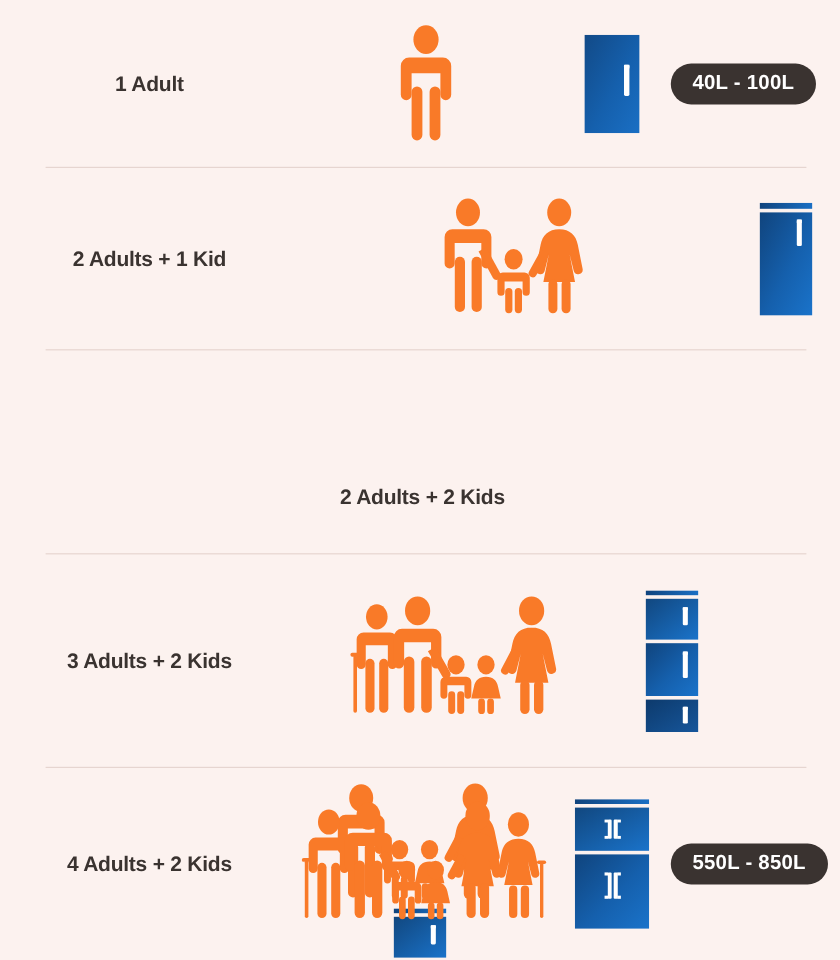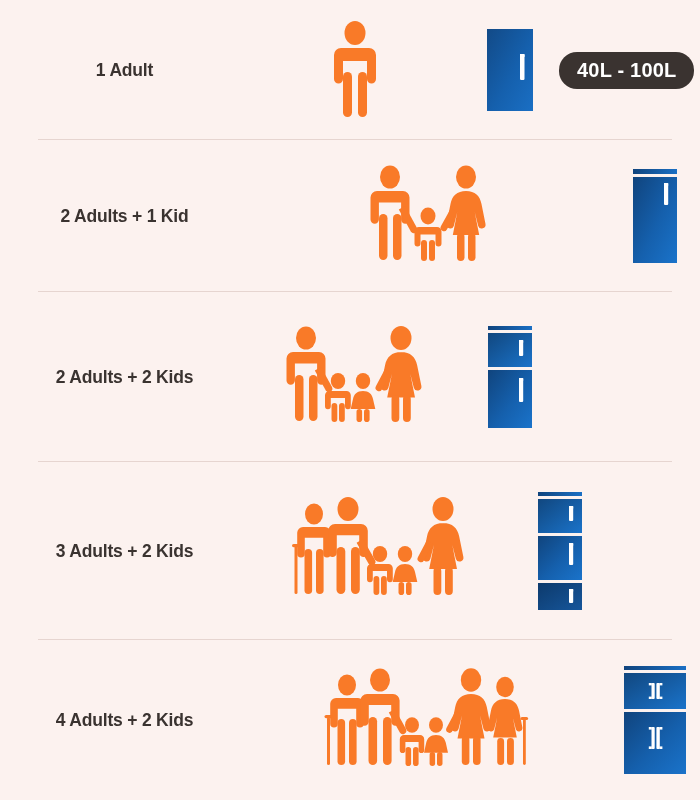--- a/index.html
+++ b/index.html
@@ -72,21 +72,21 @@
     display: flex;
     align-items: center;
     justify-content: flex-start;
     box-sizing: border-box;
     padding-left: 4px;
   }
   .badge {
     display: inline-block;
     background: #3a3330;
     color: #ffffff;
-    font-size: 20px;
+    font-size: 17px;
     font-weight: bold;
     letter-spacing: 0.2px;
     padding: 7px 18px 8px 18px;
     border-radius: 18px;
     white-space: nowrap;
     line-height: 1.1;
   }
   svg { display: block; }
 </style>
 </head>
@@ -176,21 +176,21 @@
         </defs>
         <rect x="0" y="0" width="44" height="5" fill="url(#g2t)"></rect>
         <rect x="0" y="8" width="44" height="86" fill="url(#g2)"></rect>
         <rect x="31" y="14" width="4.2" height="22" rx="1.1" fill="#ffffff"></rect>
         <rect x="31" y="14" width="4.2" height="2.8" fill="#ffffff"></rect>
       </svg>
     </div>
     <div class="divider"></div>
   </div>
 
-  <div class="row" style="height:170px;">
+  <div class="row" style="height:170px;flex-direction:column;">
     <div class="cell-label">
       <span class="label-text">2 Adults + 2 Kids</span>
     </div>
     <div class="cell-people">
       <svg width="152" height="105" viewBox="0 0 152 105">
         <g fill="#f97a28">
           <g>
             <ellipse cx="27" cy="13" rx="10" ry="11.5"></ellipse>
             <path d="M14 27 h26 a6.5 6.5 0 0 1 6.5 6.5 v22 a4.2 4.2 0 0 1 -8.4 0 v-17 h-22.2 v17 a4.2 4.2 0 0 1 -8.4 0 v-22 a6.5 6.5 0 0 1 6.5 -6.5 z"></path>
             <rect x="16" y="50" width="8.5" height="46" rx="4.2"></rect>
@@ -321,21 +321,21 @@
         <rect x="31" y="14" width="4.2" height="2.5" fill="#ffffff"></rect>
         <rect x="31" y="51" width="4.2" height="22" rx="1.1" fill="#ffffff"></rect>
         <rect x="31" y="51" width="4.2" height="2.6" fill="#ffffff"></rect>
         <rect x="31" y="97" width="4.2" height="14" rx="1.1" fill="#ffffff"></rect>
         <rect x="31" y="97" width="4.2" height="2.5" fill="#ffffff"></rect>
       </svg>
     </div>
     <div class="divider"></div>
   </div>
 
-  <div class="row" style="height:160px;justify-content:space-between;">
+  <div class="row" style="height:160px;">
     <div class="cell-label">
       <span class="label-text">4 Adults + 2 Kids</span>
     </div>
     <div class="cell-people">
       <svg width="210" height="115" viewBox="0 0 210 115">
         <g fill="#f97a28">
           <g>
             <ellipse cx="24" cy="22" rx="9" ry="10.5"></ellipse>
             <path d="M13 35 h22 a5.8 5.8 0 0 1 5.8 5.8 v20 a3.8 3.8 0 0 1 -7.6 0 v-15 h-18.4 v15 a3.8 3.8 0 0 1 -7.6 0 v-20 a5.8 5.8 0 0 1 5.8 -5.8 z"></path>
             <rect x="14.5" y="56" width="7.6" height="46" rx="3.8"></rect>
@@ -411,15 +411,18 @@
         <g fill="#ffffff">
           <rect x="27.5" y="61" width="3.2" height="22" rx="0.9"></rect>
           <rect x="24.8" y="61" width="3" height="2.6"></rect>
           <rect x="24.8" y="80.4" width="3" height="2.6"></rect>
           <rect x="32.4" y="61" width="3.4" height="22" rx="0.9"></rect>
           <rect x="35.4" y="61" width="3" height="2.6"></rect>
           <rect x="35.4" y="80.4" width="3" height="2.6"></rect>
         </g>
       </svg>
     </div>
+    <div class="cell-badge">
+      <span class="badge">550L - 850L</span>
+    </div>
   </div>
 
 </div>
 
 </body></html>

